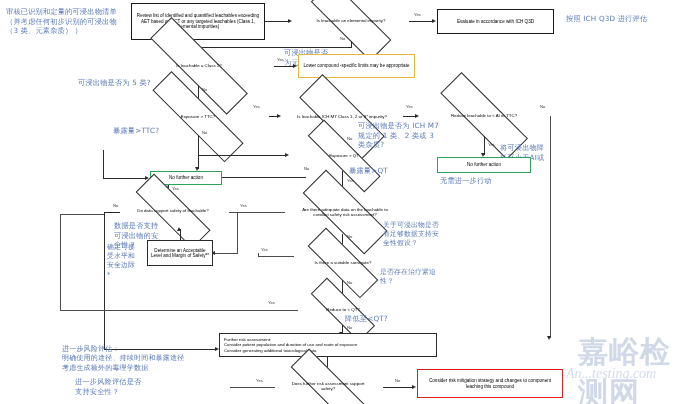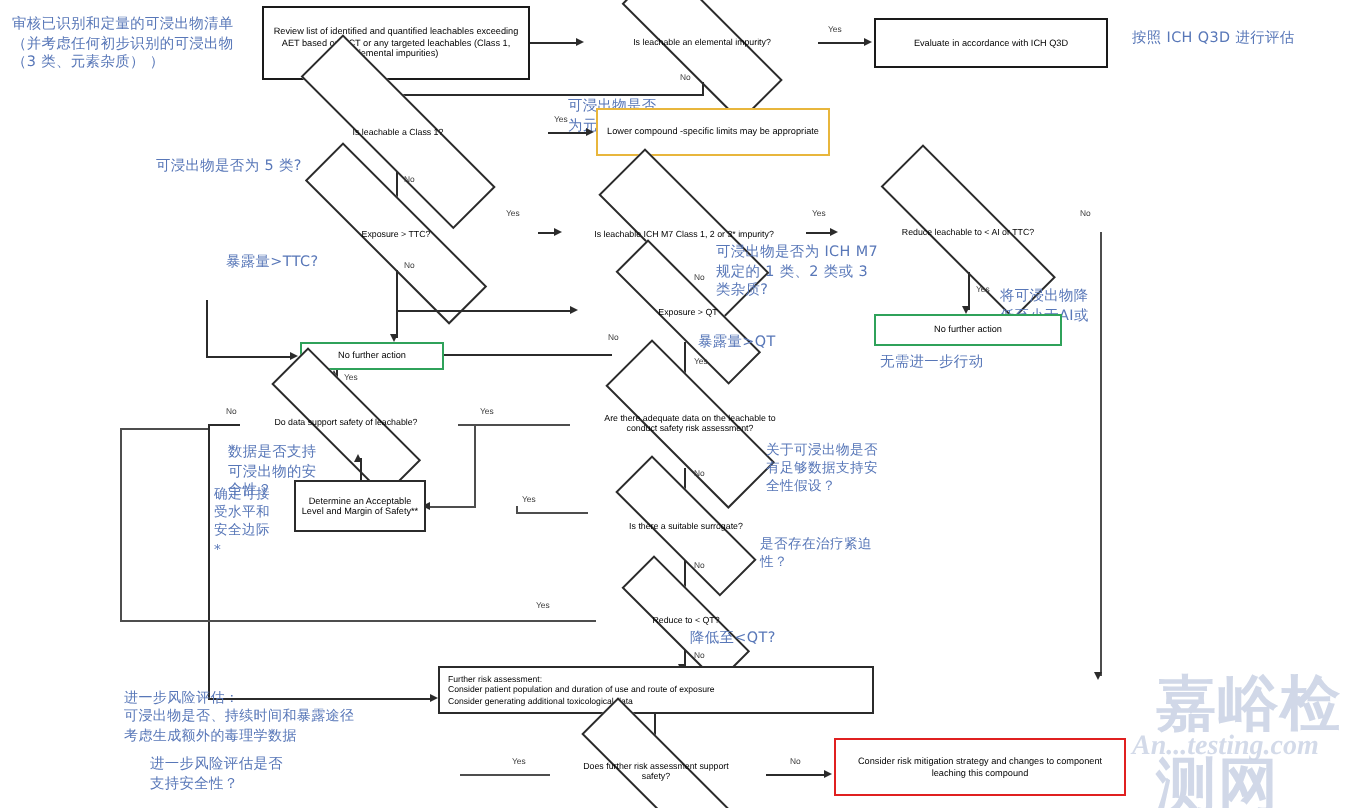--- a/index.html
+++ b/index.html
@@ -88,21 +88,21 @@
   .cn.sm{font-size:6.8px;}
   
   .wm{
     position:absolute;
     color:#c9d2e4;
     font-weight:bold;
     pointer-events:none;
     user-select:none;
   }
   .wm1{font-size:30px;letter-spacing:1px;opacity:.85;}
-  .wm2{font-size:14px;font-style:italic;opacity:.8;font-family:"Liberation Serif",serif;font-weight:bold;}
+  .wm2{font-size:14px;font-style:italic;opacity:.8;font-family:"Liberation Serif",serif;font-weight:normal;}
 </style>
 </head>
 <body>
 
 <div id="canvas">
 
   <div class="wm wm1" style="left:578px;top:332px;">嘉峪检测网</div>
   <div class="wm wm2" style="left:566px;top:366px;">An...testing.com</div>
 
   <div class="node proc thick" style="left:131px;top:3px;width:134px;height:37px;">Review list of identified and quantified leachables exceeding AET based on SCT or any targeted leachables (Class 1, elemental impurities)</div>
@@ -297,21 +297,21 @@
   <div class="ln h" style="left:60px;top:214px;width:44px;"></div>
 
   <div class="elbl" style="left:347px;top:325px;">No</div>
   <div class="ln v dark" style="left:342px;top:325px;height:9px;"></div>
   <div class="arw d" style="left:339.4px;top:332px;"></div>
 
   <div class="node proc" style="left:219px;top:333px;width:218px;height:24px;justify-content:flex-start;text-align:left;padding-left:4px;white-space:pre-line;font-size:4.3px;">Further risk assessment:
 Consider patient population and duration of use and route of exposure
 Consider generating additional toxicological data</div>
   <div class="cn" style="left:62px;top:345px;width:190px;font-size:7px;">进一步风险评估：
-可浸出物是否、持续时间和暴露途径
+明确使用的途径、持续时间和暴露途径
 考虑生成额外的毒理学数据</div>
 
   <div class="ln v dark" style="left:327px;top:357px;height:12px;"></div>
   <div class="arw d" style="left:324.4px;top:367px;"></div>
 
   <div class="dec" style="left:273px;top:369px;width:110px;height:34px;">
     <div class="shape"></div>
     <div class="lbl">Does further risk assessment support safety?</div>
   </div>
   <div class="cn" style="left:75px;top:377px;width:160px;">进一步风险评估是否

